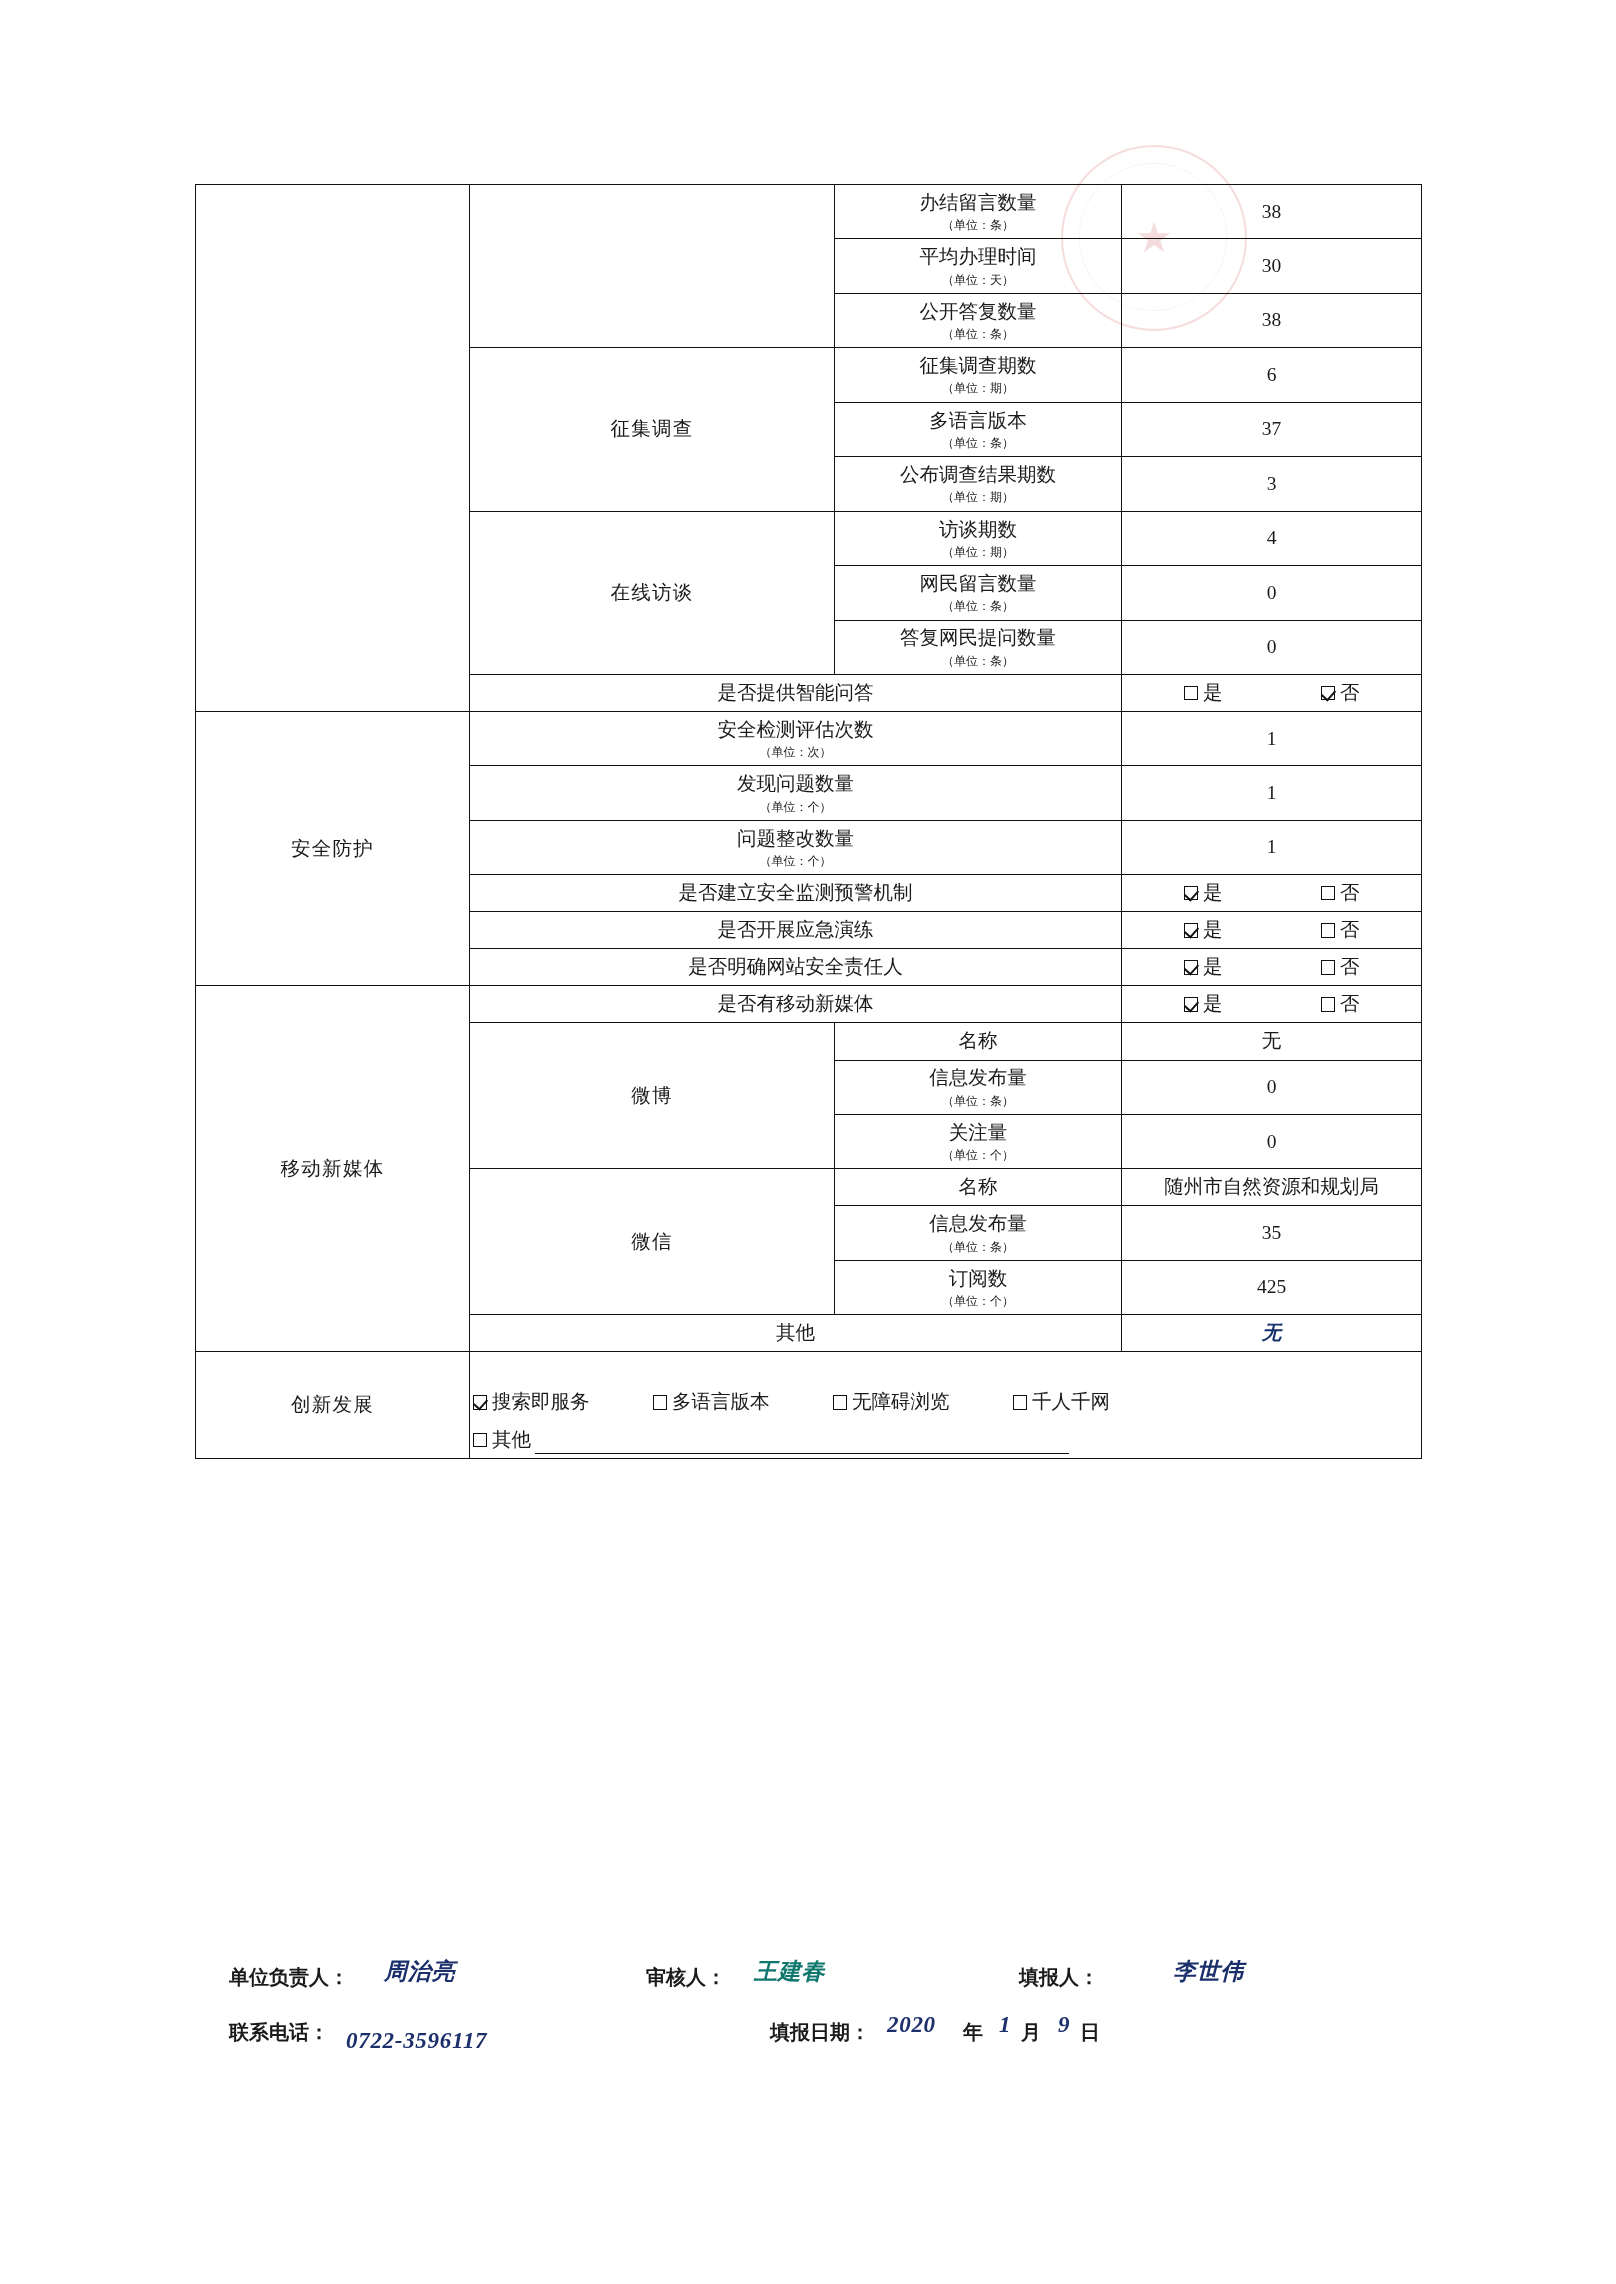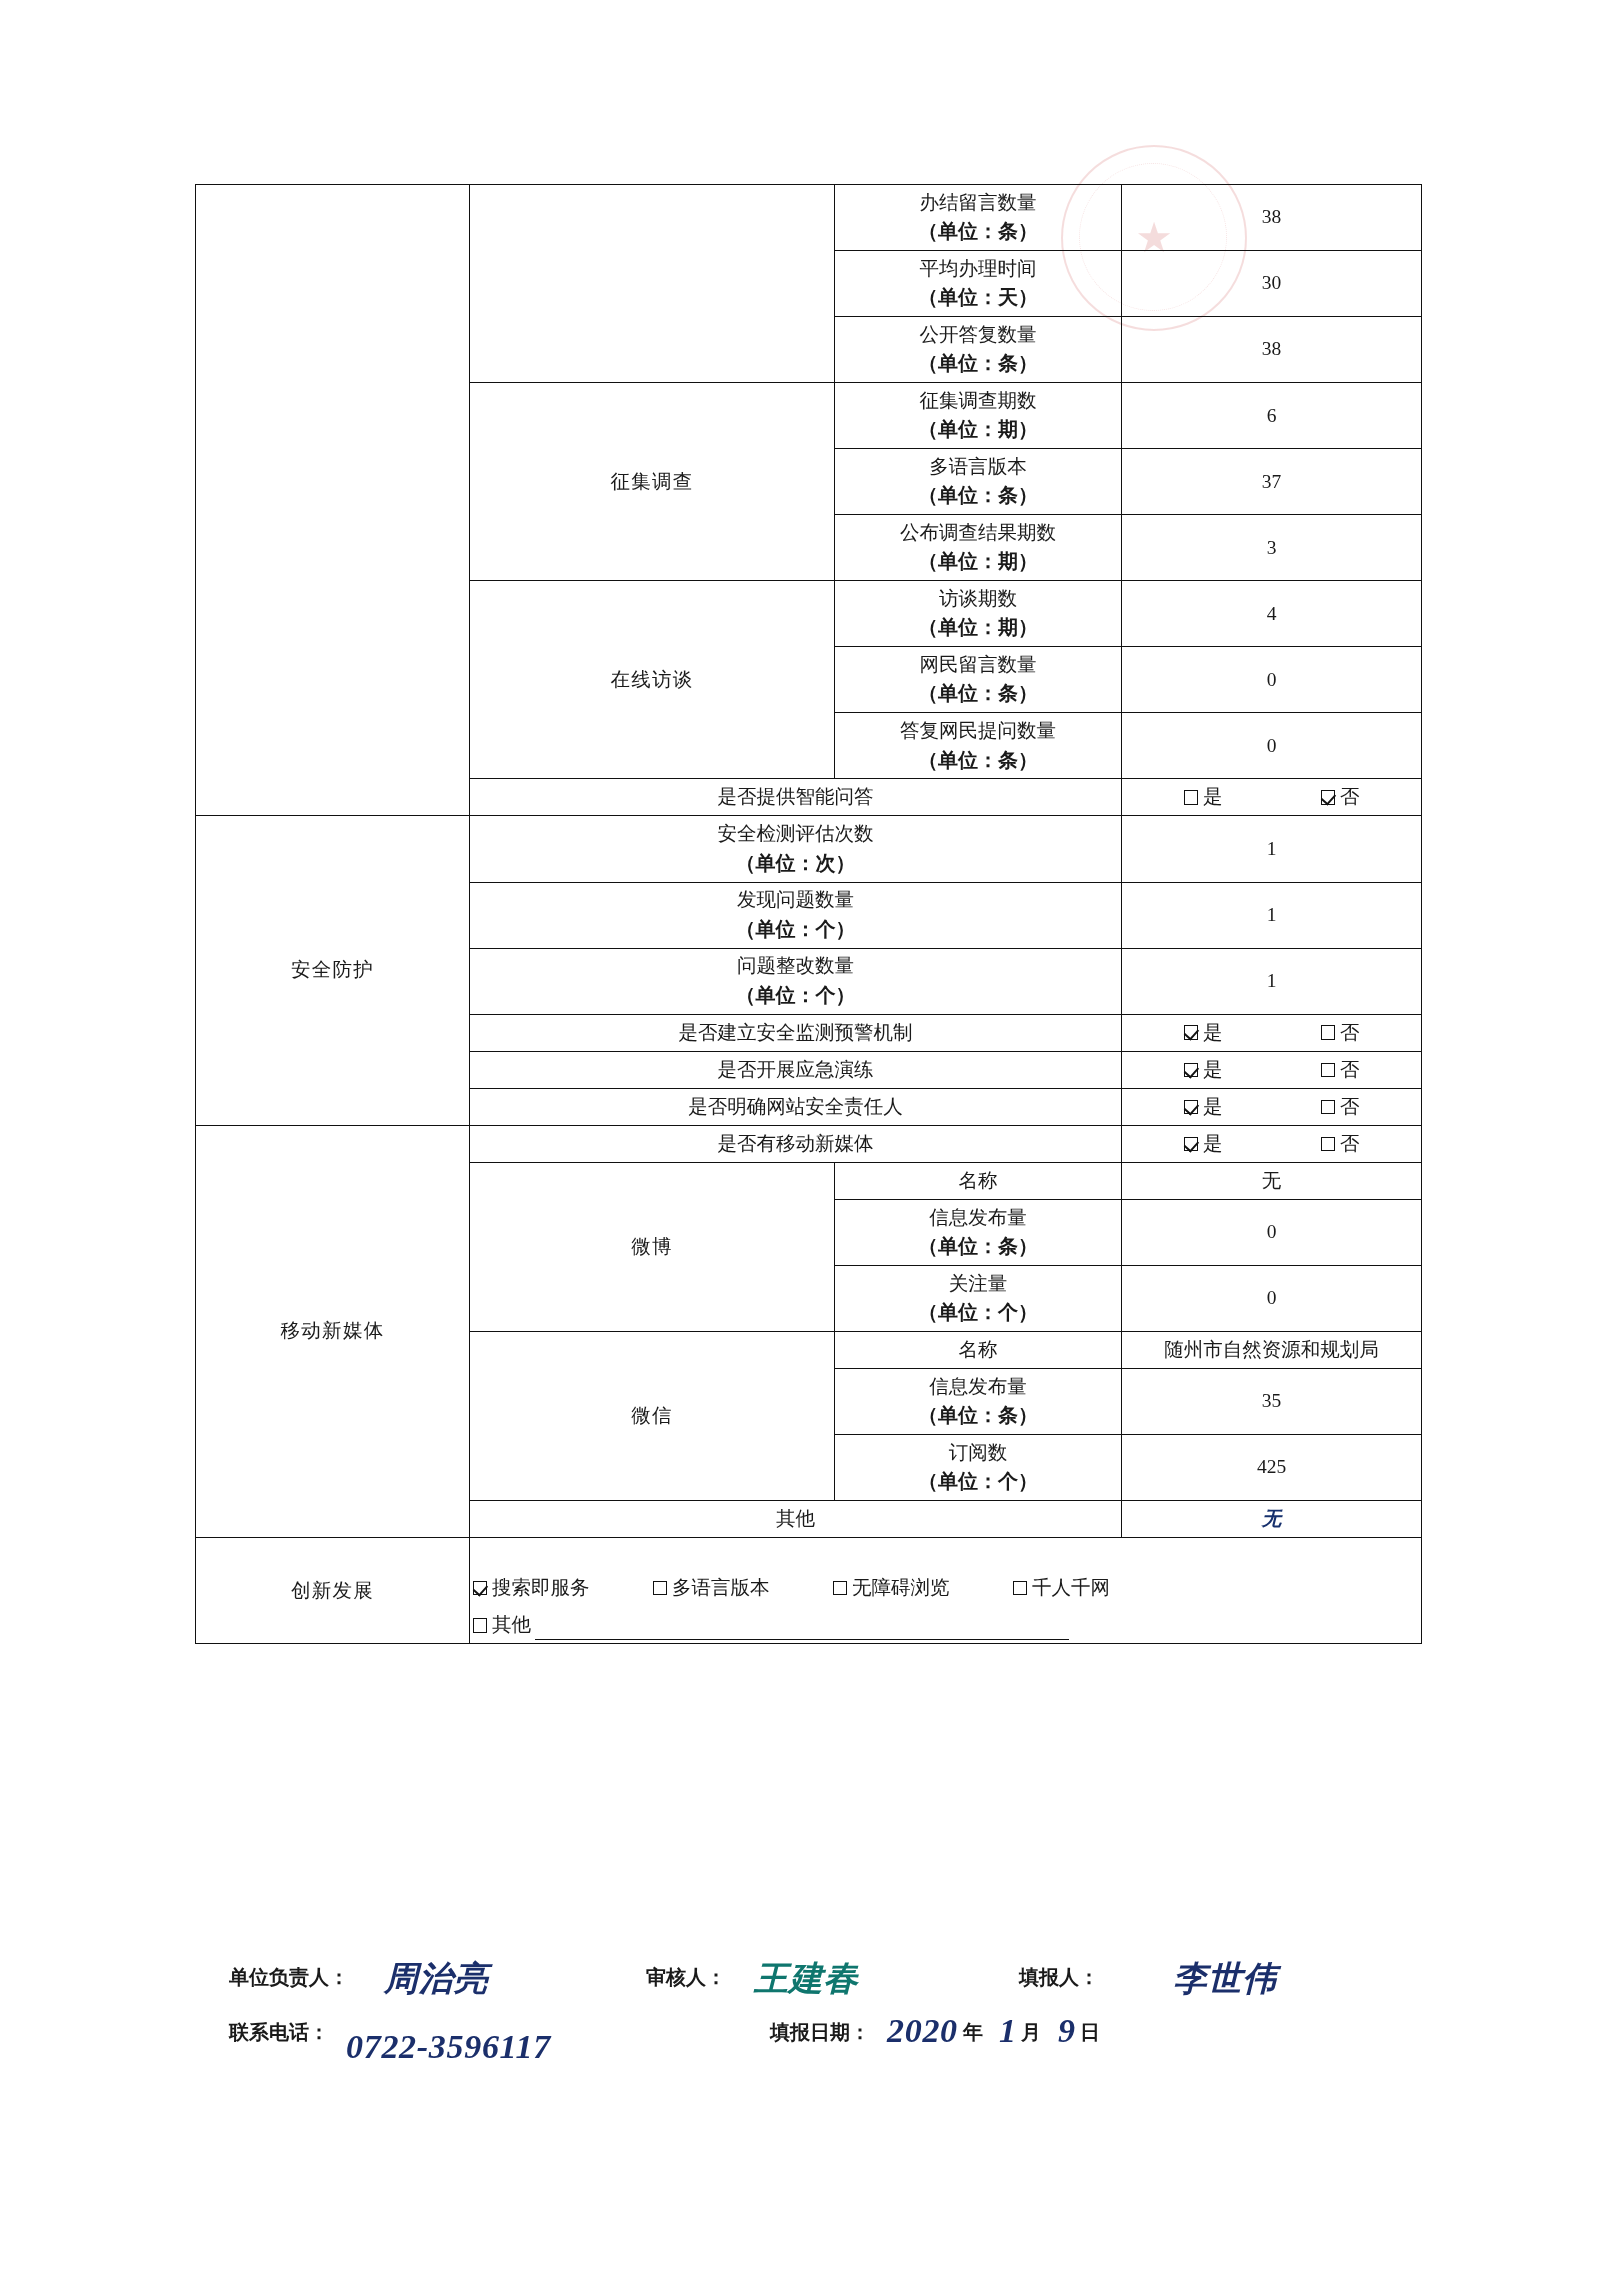--- a/index.html
+++ b/index.html
@@ -45,22 +45,21 @@
   .col-c { width: 287px; }
   .col-d { width: 300px; }
 
   .label-two-line {
     font-size: 19.5px;
     line-height: 1.42;
     margin-left: 29px;
   }
   .unit {
     display: block;
-    font-size: 20px;
-    font-weight: bold;
+    font-size: 12px;
   }
   .value {
     font-size: 21px;
   }
   .cat {
     font-size: 21px;
     letter-spacing: 1.3px;
   }
 
   
@@ -136,21 +135,21 @@
   .footer-row {
     position: relative;
     height: 51px;
   }
   .f-item { position: absolute; white-space: nowrap; }
   .sig {
     font-family: "Liberation Serif", "DejaVu Serif", serif;
     font-style: italic;
     font-weight: bold;
     color: #1b2f6b;
-    font-size: 34px;
+    font-size: 23px;
     letter-spacing: 0.7px;
   }
   .sig.blue2 { color: #0f766e; }
   .handwrite {
     font-family: "Liberation Serif", "DejaVu Serif", serif;
     font-style: italic;
     font-weight: bold;
     color: #16306d;
     font-size: 23.5px;
   }

